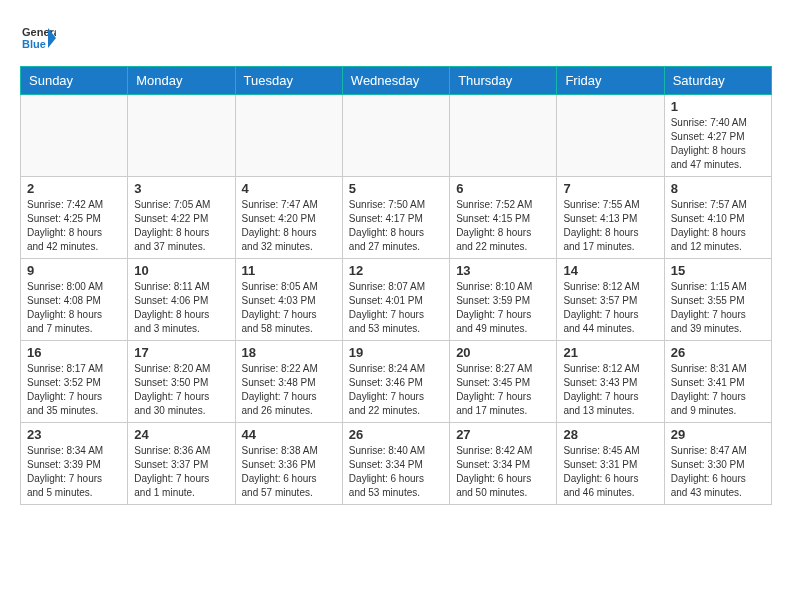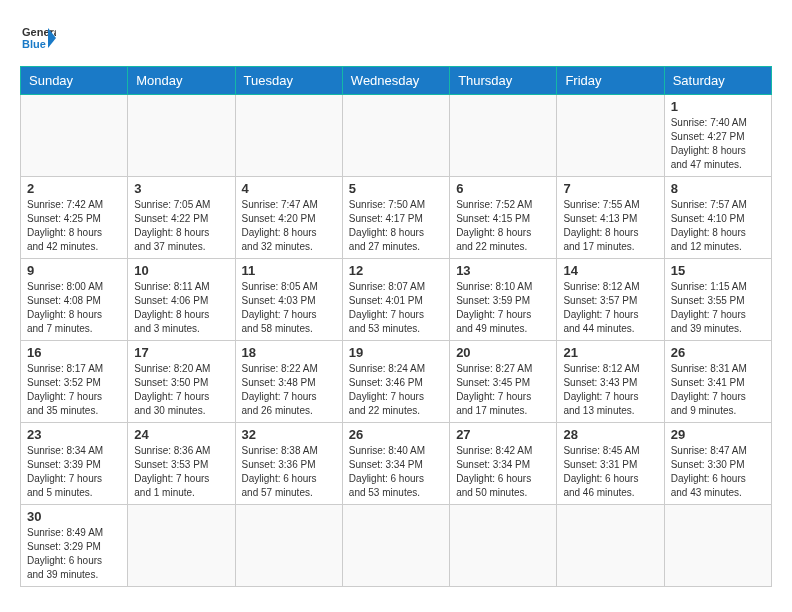--- a/index.html
+++ b/index.html
@@ -255,25 +255,25 @@
       <tr>
         <td>
           <div class="day-num">23</div>
           <div class="day-info">Sunrise: 8:34 AM
 Sunset: 3:39 PM
 Daylight: 7 hours and 5 minutes.</div>
         </td>
         <td>
           <div class="day-num">24</div>
           <div class="day-info">Sunrise: 8:36 AM
-Sunset: 3:53 PM
+Sunset: 3:37 PM
 Daylight: 7 hours and 1 minute.</div>
         </td>
         <td>
-          <div class="day-num">32</div>
+          <div class="day-num">44</div>
           <div class="day-info">Sunrise: 8:38 AM
 Sunset: 3:36 PM
 Daylight: 6 hours and 57 minutes.</div>
         </td>
         <td>
           <div class="day-num">26</div>
           <div class="day-info">Sunrise: 8:40 AM
 Sunset: 3:34 PM
 Daylight: 6 hours and 53 minutes.</div>
         </td>
@@ -289,28 +289,14 @@
 Sunset: 3:31 PM
 Daylight: 6 hours and 46 minutes.</div>
         </td>
         <td>
           <div class="day-num">29</div>
           <div class="day-info">Sunrise: 8:47 AM
 Sunset: 3:30 PM
 Daylight: 6 hours and 43 minutes.</div>
         </td>
       </tr>
-      <tr>
-        <td>
-          <div class="day-num">30</div>
-          <div class="day-info">Sunrise: 8:49 AM
-Sunset: 3:29 PM
-Daylight: 6 hours and 39 minutes.</div>
-        </td>
-        <td class="empty"></td>
-        <td class="empty"></td>
-        <td class="empty"></td>
-        <td class="empty"></td>
-        <td class="empty"></td>
-        <td class="empty"></td>
-      </tr>
     </tbody>
 </table>
 
 </body></html>

